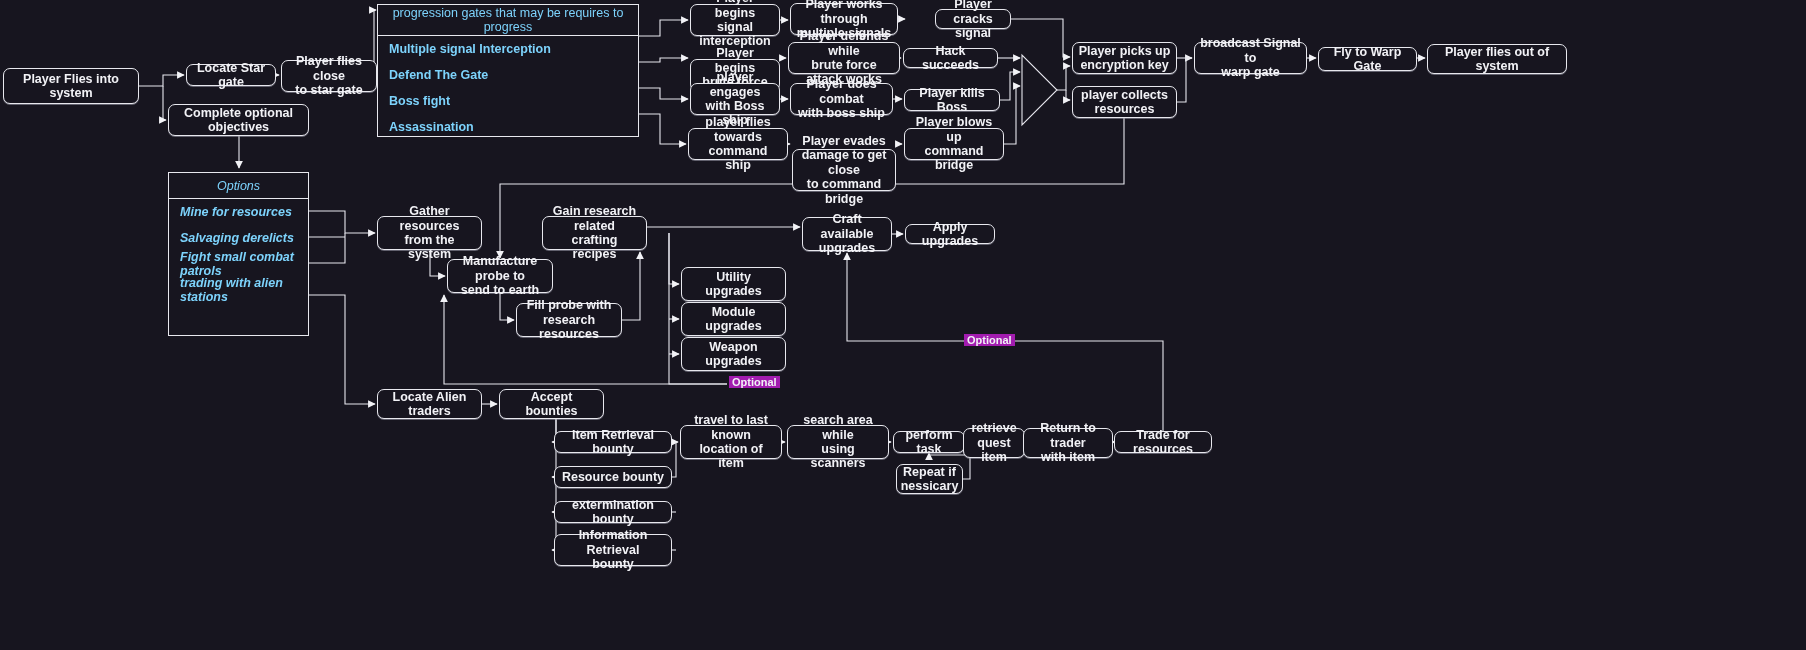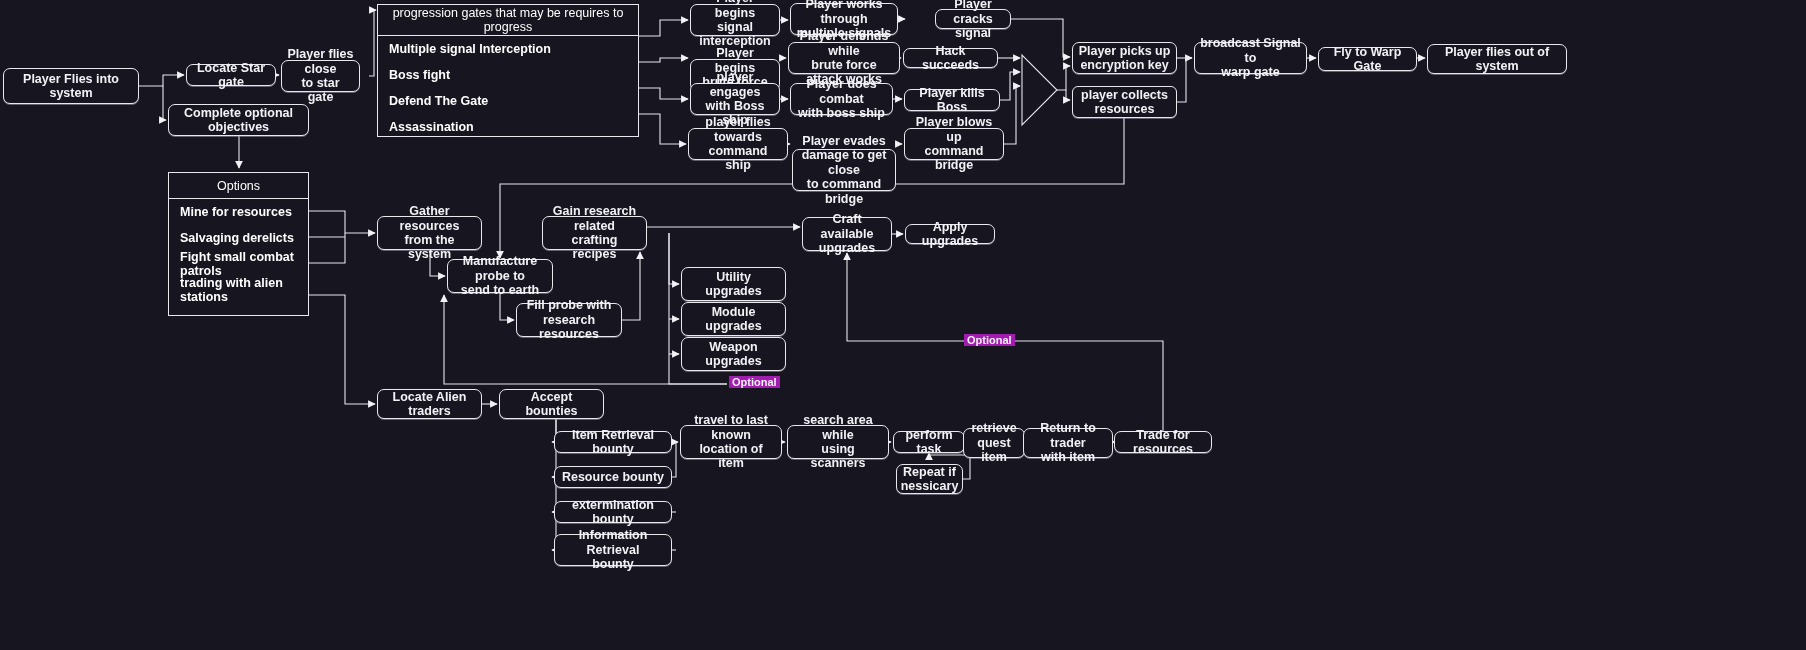--- a/index.html
+++ b/index.html
@@ -28,21 +28,21 @@
     font-weight:bold;
     padding:2px 5px;
     white-space:pre-line;
     box-shadow:0 1px 0 0 rgba(160,160,175,.55);
   }
   .table{
     position:absolute;
     box-sizing:border-box;
     border:1px solid #e8e8ee;
     background:#17151f;
-    color:#ffffff;
+    color:#7dd3fc;
     font-size:12.5px;
     font-weight:bold;
   }
   .table .thead{
     box-sizing:border-box;
     border-bottom:1px solid #e8e8ee;
     text-align:center;
     font-weight:normal;
     display:flex;align-items:center;justify-content:center;
   }
@@ -154,21 +154,21 @@
       <path d="M965,442 L961,442" marker-end="url(#ah)"></path>
       <path d="M1025,442 L1021,442" marker-end="url(#ah)"></path>
       <path d="M1113,442 L1112,442" marker-end="url(#ah)"></path>
 
       <path d="M963,479 L970,479 L970,455 L929,455 L929,453" marker-end="url(#ah)"></path>
     </g>
   </svg>
 
 <div class="node" style="left: 3px; top: 68px; width: 136px; height: 36px;">Player Flies into system</div>
     <div class="node" style="left: 186px; top: 64px; width: 90px; height: 22px;">Locate Star gate</div>
-    <div class="node" style="left: 281px; top: 60px; width: 79px; height: 32px;">Player flies close
+    <div class="node" style="left: 281px; top: 60px; width: 96px; height: 32px;">Player flies close
 to star gate</div>
     <div class="node" style="left: 168px; top: 104px; width: 141px; height: 32px;">Complete optional objectives</div>
     <div class="node" style="left: 690px; top: 4px; width: 90px; height: 32px;">Player begins
 signal interception</div>
     <div class="node" style="left: 790px; top: 3px; width: 108px; height: 32px;">Player works through
 multiple signals</div>
     <div class="node" style="left: 935px; top: 9px; width: 76px; height: 20px;">Player cracks signal</div>
     <div class="node" style="left: 690px; top: 59px; width: 90px; height: 32px;">Player begins
 brute force hack</div>
     <div class="node" style="left: 788px; top: 42px; width: 112px; height: 32px;">Player defends while
@@ -181,21 +181,21 @@
     <div class="node" style="left: 904px; top: 89px; width: 96px; height: 22px;">Player kills Boss</div>
     <div class="node" style="left: 688px; top: 128px; width: 100px; height: 32px;">player flies towards
 command ship</div>
     <div class="node" style="left: 792px; top: 122px; width: 104px; height: 42px; margin-top: 27px;">Player evades
 damage to get close
 to command bridge</div>
     <div class="node" style="left: 904px; top: 128px; width: 100px; height: 32px;">Player blows up
 command bridge</div>
     <div class="node" style="left: 1072px; top: 42px; width: 105px; height: 32px;">Player picks up
 encryption key</div>
-    <div class="node" style="left: 1072px; top: 86px; width: 105px; height: 32px; border-radius: 6px;">player collects
+    <div class="node" style="left: 1072px; top: 86px; width: 105px; height: 32px;">player collects
 resources</div>
     <div class="node" style="left: 1194px; top: 42px; width: 113px; height: 32px;">broadcast Signal to
 warp gate</div>
     <div class="node" style="left: 1318px; top: 47px; width: 99px; height: 24px;">Fly to Warp Gate</div>
     <div class="node" style="left: 1427px; top: 44px; width: 140px; height: 30px;">Player flies out of system</div>
     <div class="node" style="left: 377px; top: 216px; width: 105px; height: 34px;">Gather resources
 from the system</div>
     <div class="node" style="left: 447px; top: 259px; width: 106px; height: 34px;">Manufacture probe to
 send to earth</div>
     <div class="node" style="left: 516px; top: 303px; width: 106px; height: 34px;">Fill probe with
@@ -223,25 +223,25 @@
     <div class="node" style="left: 963px; top: 428px; width: 62px; height: 30px;">retrieve
 quest item</div>
     <div class="node" style="left: 1023px; top: 428px; width: 90px; height: 30px;">Return to trader
 with item</div>
     <div class="node" style="left: 1114px; top: 431px; width: 98px; height: 22px;">Trade for resources</div>
     <div class="node" style="left: 896px; top: 464px; width: 67px; height: 30px;">Repeat if
 nessicary</div>
     <div class="table gates" style="left: 377px; top: 4px; width: 262px; height: 133px;">
       <div class="thead" style="height: 31px;">progression gates that may be requires to progress</div>
       <div class="trow" style="height: 26px;">Multiple signal Interception</div>
+      <div class="trow" style="height: 26px;">Defend The Gate</div>
       <div class="trow" style="height: 26px;">Boss fight</div>
-      <div class="trow" style="height: 26px;">Defend The Gate</div>
       <div class="trow" style="height: 26px;">Assassination</div>
     </div>
-    <div class="table" style="left: 168px; top: 172px; width: 141px; height: 144px;">
+    <div class="table" style="left: 168px; top: 172px; width: 141px; height: 164px; font-style: italic;">
       <div class="thead" style="height: 26px;">Options</div>
       <div class="trow" style="height: 26px;">Mine for resources</div>
       <div class="trow" style="height: 26px;">Salvaging derelicts</div>
       <div class="trow" style="height: 26px;">Fight small combat patrols</div>
       <div class="trow" style="height: 26px;">trading with alien stations</div>
     </div>
     <div class="edge-label" style="left: 964px; top: 334px;">Optional</div>
     <div class="edge-label" style="left: 729px; top: 376px;">Optional</div>
   </div>
 

